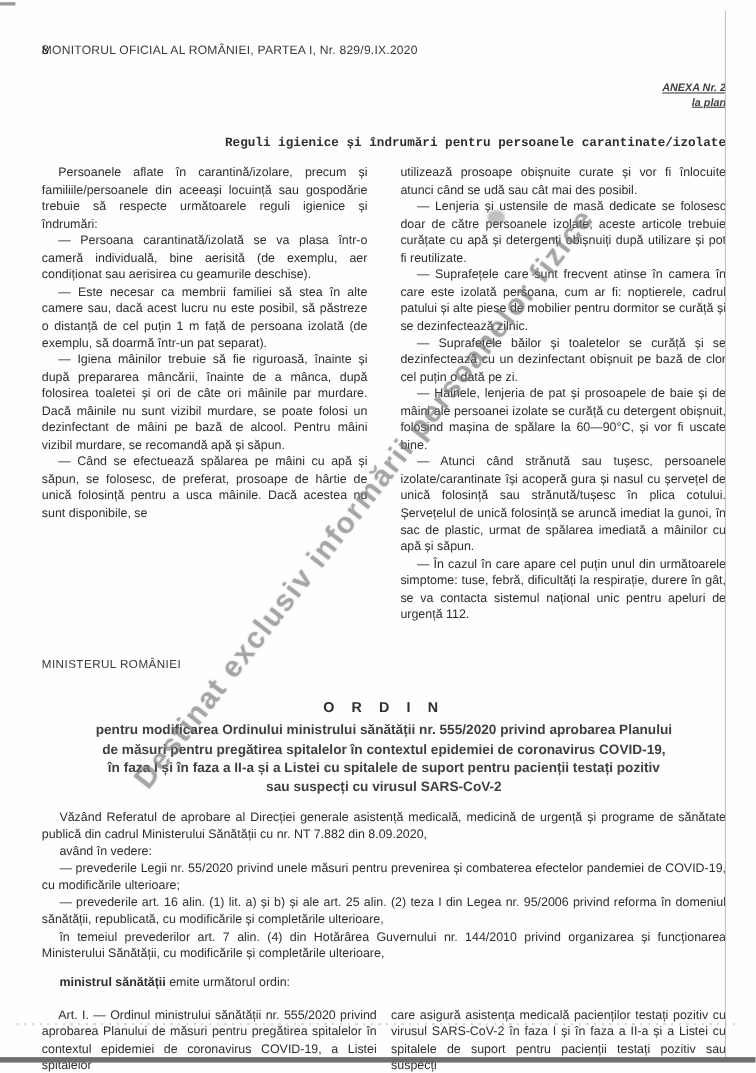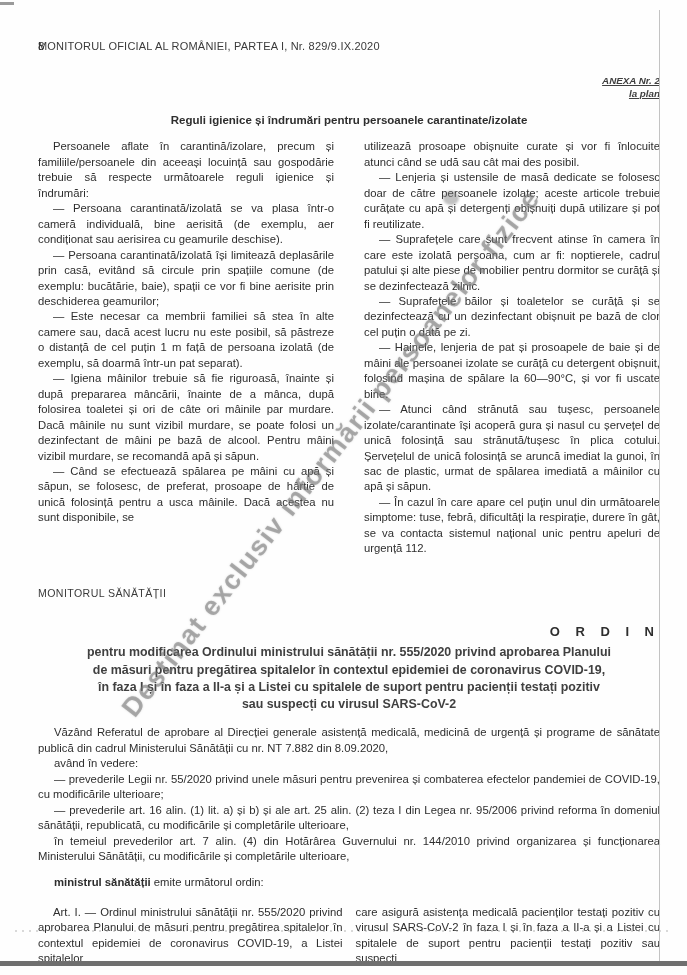--- a/index.html
+++ b/index.html
@@ -30,30 +30,30 @@
 
   .content{position:absolute;left:38px;top:0;width:622px;}
 
   .header-row{position:relative;height:22px;margin-top:40px;}
   .page-number{position:absolute;left:0;top:0;font-size:11.5px;}
   .header-title{font-size:11px;letter-spacing:.2px;color:#3a3a3a;}
 
   .annex{margin-top:12px;text-align:right;font-size:9.8px;font-style:italic;font-weight:700;color:#3f3f3f;line-height:1.35;}
   .annex span{display:block;text-decoration:underline;font-style:italic;}
 
-  .rules-title{margin-top:14px;text-align:center;font-size:11.5px;font-weight:700;}
+  .rules-title{margin-top:24px;text-align:right;font-size:11.5px;font-weight:700;font-family:Liberation Mono, monospace;}
 
   .columns{display:flex;gap:30px;margin-top:13px;min-height:448px;align-items:flex-start;}
   .col{width:50%;font-size:11.3px;line-height:15.45px;text-align:justify;}
   .col p{margin:0;text-indent:15px;}
   .col p.cont{text-indent:0;}
 
   .ministry{font-size:10.6px;letter-spacing:.4px;color:#3a3a3a;margin-top:0;}
 
-  .ordin-heading{text-align:right;font-size:13px;font-weight:700;letter-spacing:6px;margin-top:25px;}
+  .ordin-heading{text-align:center;font-size:13px;font-weight:700;letter-spacing:6px;margin-top:25px;}
   .ordin-title{margin-top:5px;text-align:center;font-size:12.4px;font-weight:700;line-height:17.2px;color:#404040;}
 
   .preamble{margin-top:12px;font-size:11.3px;line-height:15.5px;text-align:justify;}
   .preamble p{margin:0;text-indent:16px;}
   .issue-line{margin-top:11px;font-size:11.3px;text-indent:16px;}
   .issue-line b{font-weight:700;}
 
   .bottom-columns{display:flex;gap:13px;margin-top:17px;}
   .bottom-columns .col p{text-indent:15px;}
   .bottom-columns .col p.cont{text-indent:0;}
@@ -78,37 +78,36 @@
       <span>ANEXA Nr. 2</span>
       <span>la plan</span>
     </div>
 
     <div class="rules-title">Reguli igienice și îndrumări pentru persoanele carantinate/izolate</div>
 
     <div class="columns">
       <div class="col">
         <p>Persoanele aflate în carantină/izolare, precum și familiile/persoanele din aceeași locuință sau gospodărie trebuie să respecte următoarele reguli igienice și îndrumări:</p>
         <p>— Persoana carantinată/izolată se va plasa într-o cameră individuală, bine aerisită (de exemplu, aer condiționat sau aerisirea cu geamurile deschise).</p>
-        <p>— Persoana carantinată/izolată își limitează deplasările prin casă, evitând să circule prin spațiile comune (de exemplu: bucătărie, baie), spații ce vor fi bine aerisite prin deschiderea geamurilor;</p>
         <p>— Este necesar ca membrii familiei să stea în alte camere sau, dacă acest lucru nu este posibil, să păstreze o distanță de cel puțin 1 m față de persoana izolată (de exemplu, să doarmă într-un pat separat).</p>
         <p>— Igiena mâinilor trebuie să fie riguroasă, înainte și după prepararea mâncării, înainte de a mânca, după folosirea toaletei și ori de câte ori mâinile par murdare. Dacă mâinile nu sunt vizibil murdare, se poate folosi un dezinfectant de mâini pe bază de alcool. Pentru mâini vizibil murdare, se recomandă apă și săpun.</p>
         <p>— Când se efectuează spălarea pe mâini cu apă și săpun, se folosesc, de preferat, prosoape de hârtie de unică folosință pentru a usca mâinile. Dacă acestea nu sunt disponibile, se</p>
       </div>
       <div class="col">
         <p class="cont">utilizează prosoape obișnuite curate și vor fi înlocuite atunci când se udă sau cât mai des posibil.</p>
         <p>— Lenjeria și ustensile de masă dedicate se folosesc doar de către persoanele izolate; aceste articole trebuie curățate cu apă și detergenți obișnuiți după utilizare și pot fi reutilizate.</p>
         <p>— Suprafețele care sunt frecvent atinse în camera în care este izolată persoana, cum ar fi: noptierele, cadrul patului și alte piese de mobilier pentru dormitor se curăță și se dezinfectează zilnic.</p>
         <p>— Suprafețele băilor și toaletelor se curăță și se dezinfectează cu un dezinfectant obișnuit pe bază de clor cel puțin o dată pe zi.</p>
         <p>— Hainele, lenjeria de pat și prosoapele de baie și de mâini ale persoanei izolate se curăță cu detergent obișnuit, folosind mașina de spălare la 60—90°C, și vor fi uscate bine.</p>
         <p>— Atunci când strănută sau tușesc, persoanele izolate/carantinate își acoperă gura și nasul cu șervețel de unică folosință sau strănută/tușesc în plica cotului. Șervețelul de unică folosință se aruncă imediat la gunoi, în sac de plastic, urmat de spălarea imediată a mâinilor cu apă și săpun.</p>
         <p>— În cazul în care apare cel puțin unul din următoarele simptome: tuse, febră, dificultăți la respirație, durere în gât, se va contacta sistemul național unic pentru apeluri de urgență 112.</p>
       </div>
     </div>
 
-    <div class="ministry">MONITORUL SĂNĂTĂȚII</div>
+    <div class="ministry">MINISTERUL ROMÂNIEI</div>
 
     <div class="ordin-heading">O R D I N</div>
 
     <div class="ordin-title">
       <div>pentru modificarea Ordinului ministrului sănătății nr. 555/2020 privind aprobarea Planului</div>
       <div>de măsuri pentru pregătirea spitalelor în contextul epidemiei de coronavirus COVID-19,</div>
       <div>în faza I și în faza a II-a și a Listei cu spitalele de suport pentru pacienții testați pozitiv</div>
       <div>sau suspecți cu virusul SARS-CoV-2</div>
     </div>
 

